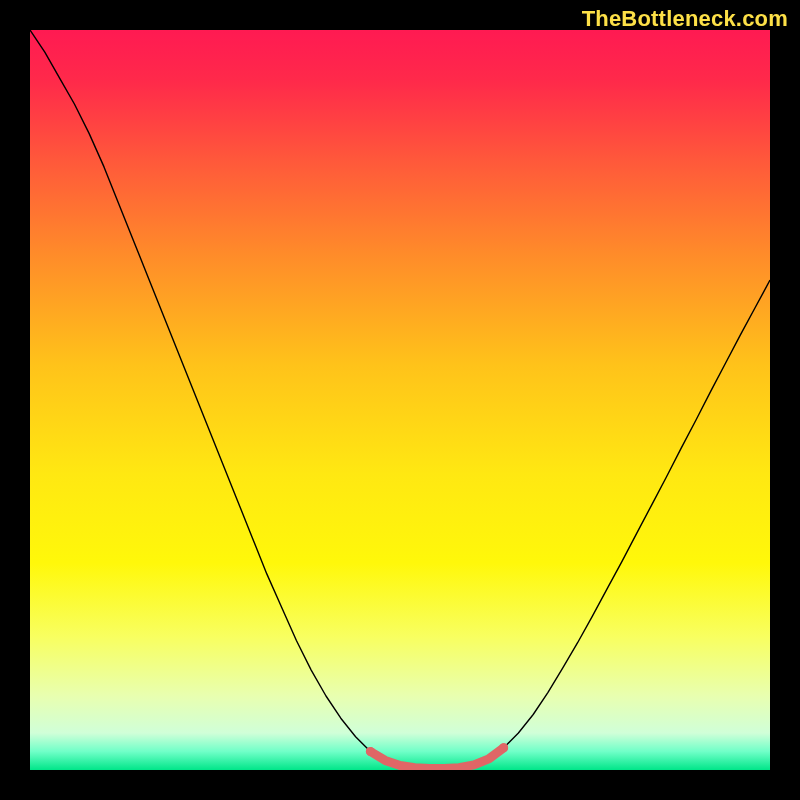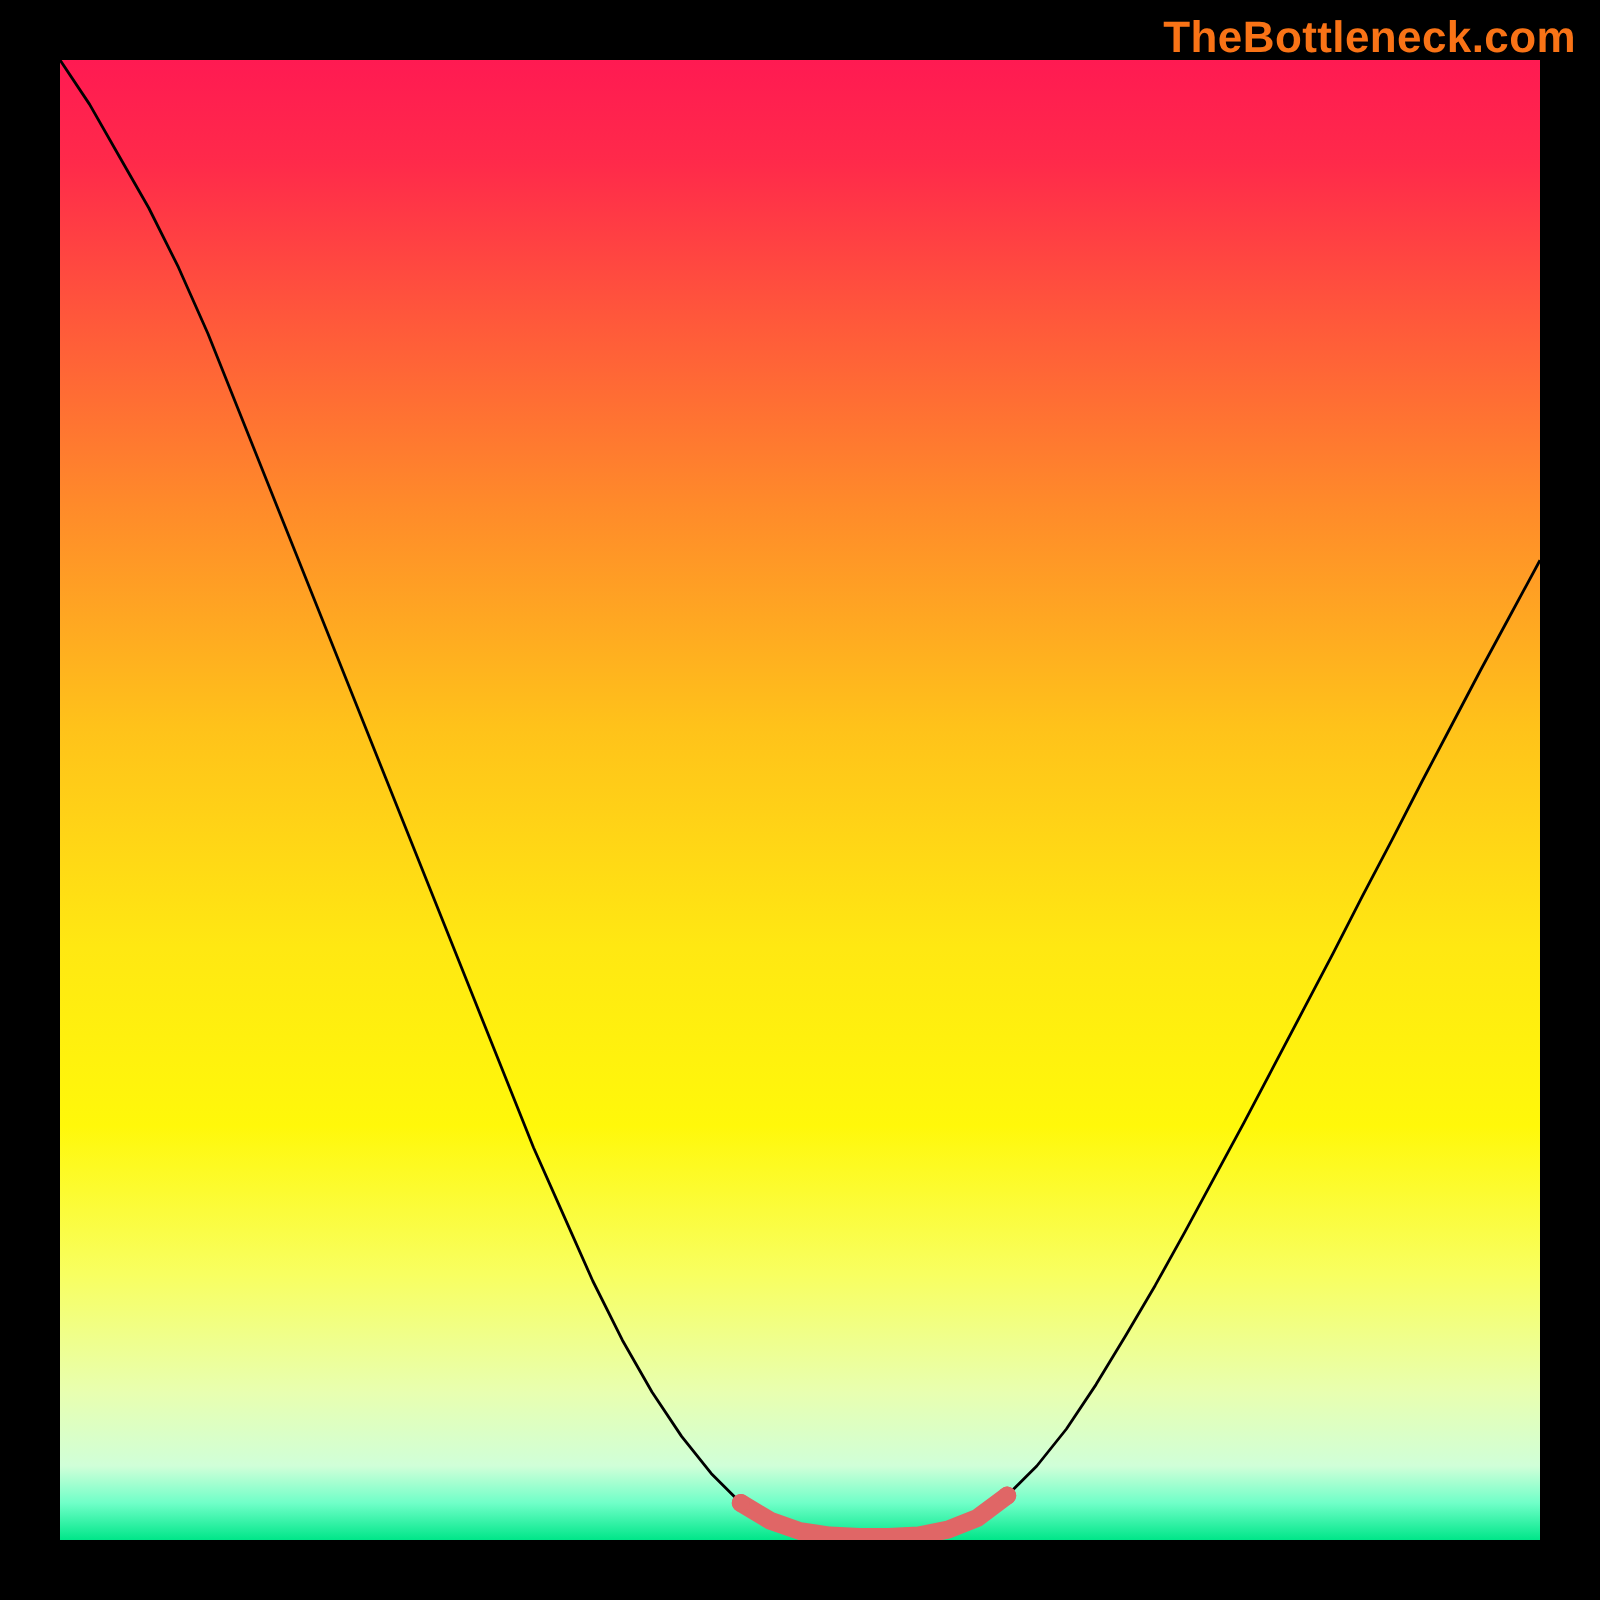--- a/index.html
+++ b/index.html
@@ -22,21 +22,21 @@
     left: 30px;
     top: 30px;
     width: 740px;
     height: 740px;
     overflow: hidden;
   }
   .watermark {
     position: absolute;
     top: 6px;
     right: 12px;
-    color: #f97316;
+    color: #fde047;
     font-size: 22px;
     font-weight: 600;
     letter-spacing: 0.2px;
     user-select: none;
   }
 </style>
 </head>
 <body>
 
 <div class="frame">

